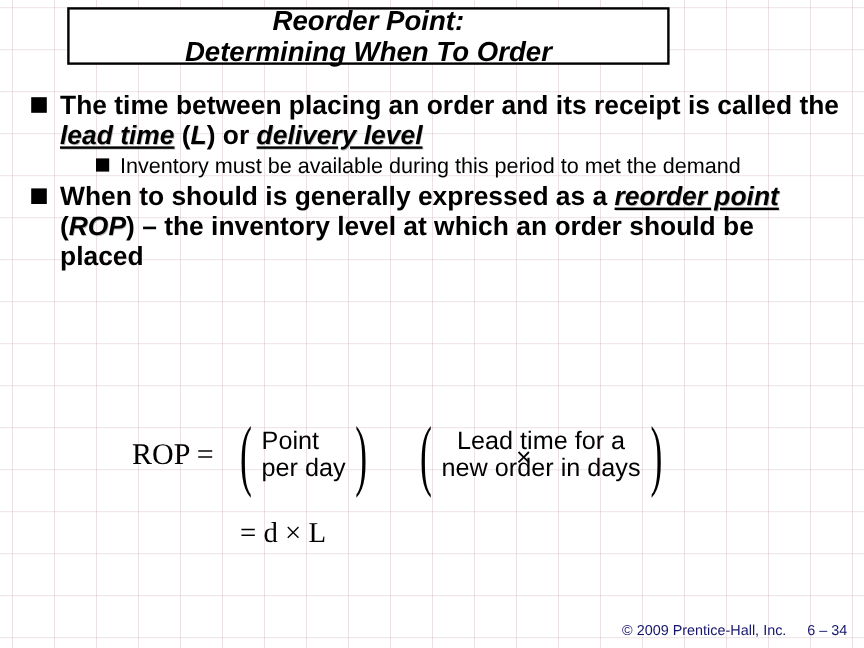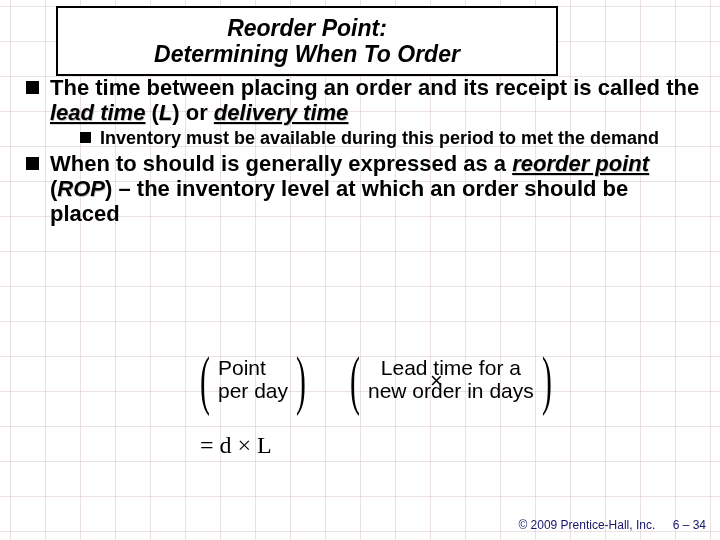--- a/index.html
+++ b/index.html
@@ -11,35 +11,35 @@
   }
   
   .grid { position:absolute; inset:0;
     background-image:
       linear-gradient(to right, rgba(200,170,180,0.35) 1px, transparent 1px),
       linear-gradient(to bottom, rgba(200,170,180,0.35) 1px, transparent 1px);
     background-size:35px 35px;
     background-position:10px 6px;
   }
   .title-box {
-    position:absolute; top:6px; left:56px; width:502px; height:70px;
+    position:absolute; top:6px; left:56px; width:502px; height:48px;
     border:2px solid #000; background:#fff;
     display:flex; flex-direction:column; align-items:center; justify-content:center;
     font-style:italic; font-weight:bold; font-size:23px; line-height:1.15;
     font-family:Arial,sans-serif; text-align:center;
   }
   .content { position:absolute; top:76px; left:22px; right:20px; }
   ul.main { list-style:none; }
   ul.main > li { position:relative; padding-left:28px; margin-bottom:1px;
     font-size:22px; font-weight:bold; line-height:1.12; font-family:Arial,sans-serif; }
   ul.main > li::before { content:""; position:absolute; left:4px; top:5px;
     width:13px; height:13px; background:#000; }
   ul.sub { list-style:none; margin:3px 0 4px 28px; }
   ul.sub > li { position:relative; padding-left:22px;
-    font-size:18px; font-weight:bold; line-height:1.12; }
+    font-size:18px; font-weight:normal; line-height:1.12; }
   ul.sub > li::before { content:""; position:absolute; left:2px; top:4px;
     width:11px; height:11px; background:#000; }
   .kw { font-style:italic; font-weight:bold; text-decoration:underline;
         text-shadow:0.6px 0.6px 0 rgba(120,120,120,0.5); }
   .kw2 { font-style:italic; font-weight:bold;
          text-shadow:0.6px 0.6px 0 rgba(120,120,120,0.5); }
   .formula { position:absolute; top:336px; left:110px; width:530px; height:110px;
     font-family:"Times New Roman",serif; }
   .rop-eq { position:absolute; top:30px; left:0; font-size:25px; }
   .group { position:absolute; display:flex; align-items:center; font-family:Arial,sans-serif; }
@@ -58,32 +58,36 @@
 <div class="grid"></div>
 
 <div class="title-box">
   <div>Reorder Point:</div>
   <div>Determining When To Order</div>
 </div>
 
 <div class="content">
   <ul class="main">
     <li>
-      <span>The time between placing an order and its receipt is called the </span><span class="kw">lead time</span><span> (</span><span class="kw2">L</span><span>) or </span><span class="kw">delivery time</span>
+      <span>The time between placing an order and its receipt is called the </span><span class="kw">lead time</span><span> (</span><span class="kw2">L</span><span>) or </span><span class="kw">delivery level</span>
       <ul class="sub">
         <li>Inventory must be available during this period to met the demand</li>
       </ul>
     </li>
     <li>
       <span>When to should is generally expressed as a </span><span class="kw">reorder point</span><span> (</span><span class="kw2">ROP</span><span>) – the inventory level at which an order should be placed</span>
     </li>
   </ul>
 </div>
 
 <div class="formula">
+  <div class="rop-eq">
+    <span>ROP</span>
+    <span>=</span>
+  </div>
   <div class="group" style="top:6px; left:84px;">
     <span class="paren">(</span>
     <div class="gtxt">
       <div>Point</div>
       <div>per day</div>
     </div>
     <span class="paren">)</span>
   </div>
   <div class="times">×</div>
   <div class="group" style="top:6px; left:234px;">

